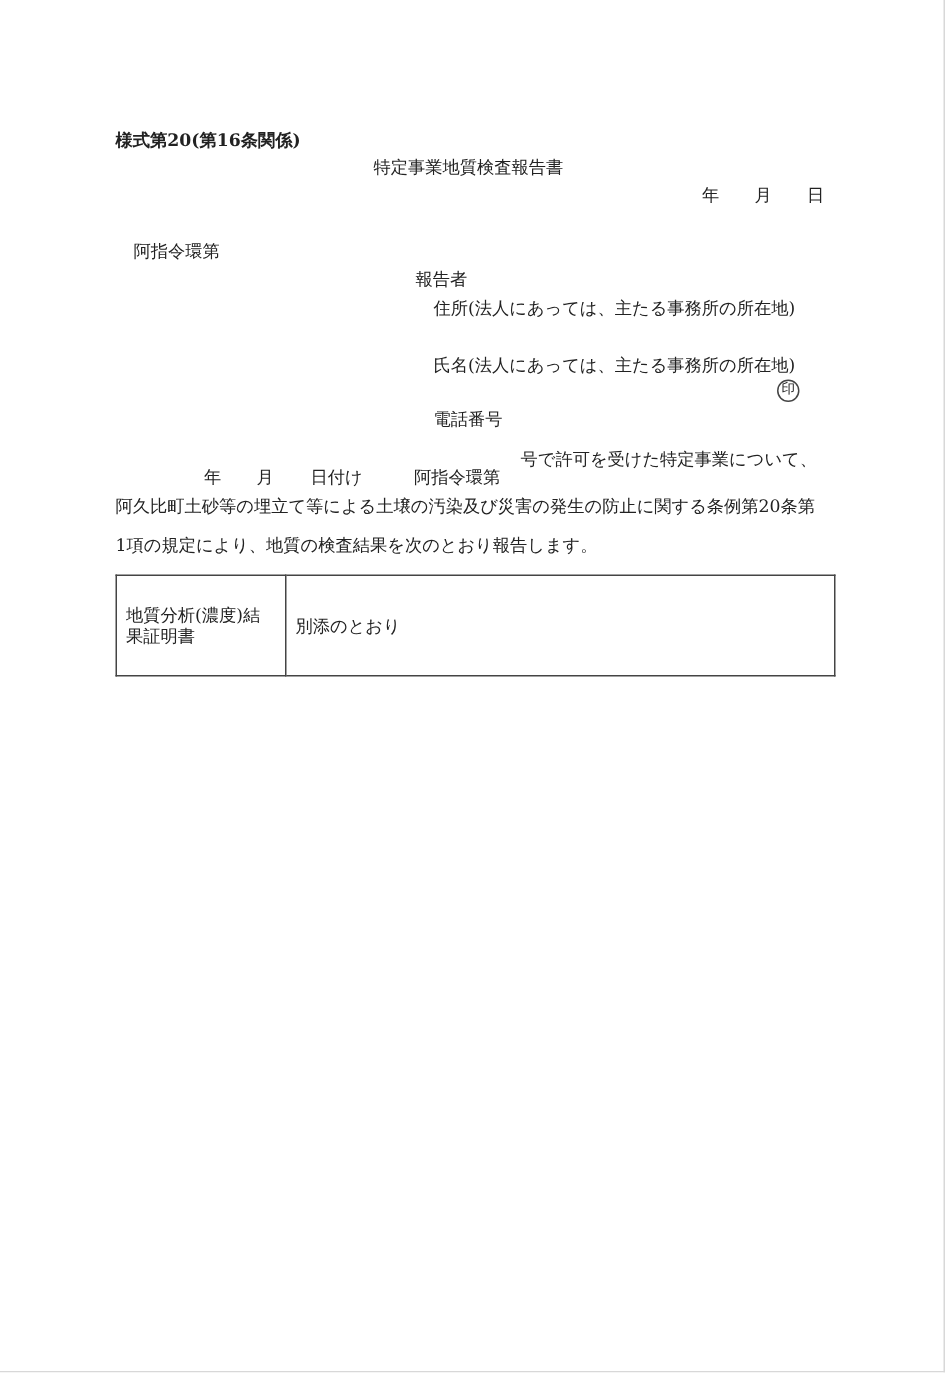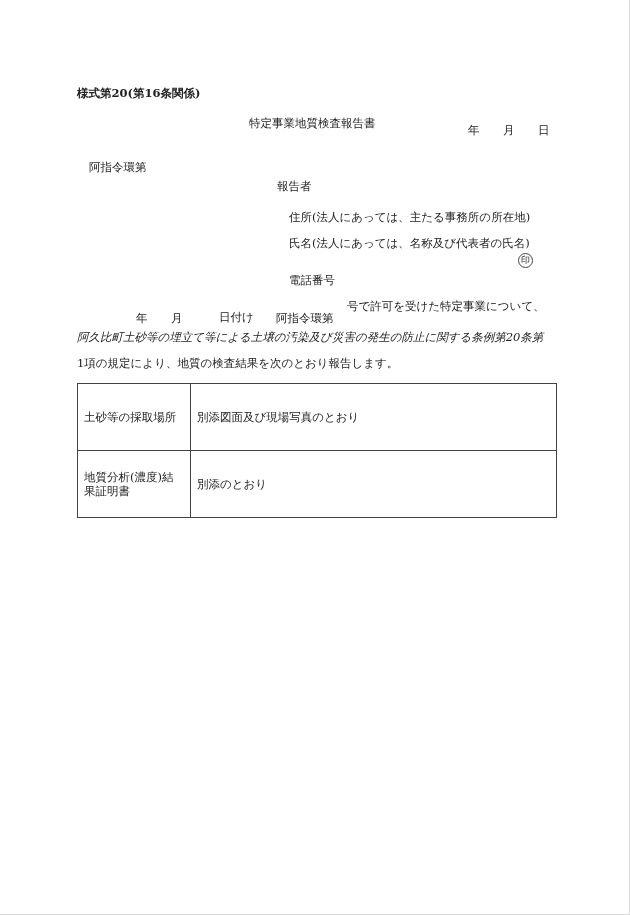--- a/index.html
+++ b/index.html
@@ -13,46 +13,42 @@
   table.report td { border:1px solid #444; font-size:11.5px; line-height:14px; vertical-align:middle; padding:0 6px; }
   table.report td.label { width:100px; }
   table.report tr { height:67px; }
 </style>
 </head>
 <body>
 
 <div class="page-edge"></div>
 
 <div class="abs" style="left:77px; top:86px;font-weight:bold;">様式第20(第16条関係)</div>
-<div class="abs" style="left:249px; top:116px;">特定事業地質検査報告書</div>
+<div class="abs" style="left:249px; top:104px;">特定事業地質検査報告書</div>
 
 <div class="abs" style="left:468px; top:123px;">年</div>
 <div class="abs" style="left:503px; top:123px;">月</div>
 <div class="abs" style="left:538px; top:123px;">日</div>
 
 <div class="abs" style="left:89px; top:160px;">阿指令環第</div>
 
 <div class="abs" style="left:277px; top:179px;text-align:right;">報告者</div>
-<div class="abs" style="left:289px; top:198px;margin-top:12px;">住所(法人にあっては、主たる事務所の所在地)</div>
-<div class="abs" style="left:289px; top:236px;">氏名(法人にあっては、名称及び代表者の氏名)</div>
+<div class="abs" style="left:289px; top:198px;">住所(法人にあっては、主たる事務所の所在地)</div>
+<div class="abs" style="left:289px; top:236px;">氏名(法人にあっては、主たる事務所の所在地)</div>
 <div class="seal">印</div>
 <div class="abs" style="left:289px; top:273px;font-family:Liberation Serif, serif;">電話番号</div>
 
 <div class="abs" style="left:136px; top:311px;">年</div>
 <div class="abs" style="left:171px; top:311px;">月</div>
-<div class="abs" style="left:219px; top:311px;font-family:Liberation Mono, monospace;">日付け</div>
+<div class="abs" style="left:207px; top:311px;">日付け</div>
 <div class="abs" style="left:265px; top:311px;padding-left:11px;">阿指令環第</div>
 <div class="abs" style="left:347px; top:299px;">号で許可を受けた特定事業について、</div>
-<div class="abs" style="left:77px; top:330px;font-style:italic;">阿久比町土砂等の埋立て等による土壌の汚染及び災害の発生の防止に関する条例第20条第</div>
+<div class="abs" style="left:77px; top:330px;">阿久比町土砂等の埋立て等による土壌の汚染及び災害の発生の防止に関する条例第20条第</div>
 <div class="abs" style="left:77px; top:356px;">1項の規定により、地質の検査結果を次のとおり報告します。</div>
 
 <table class="report">
   <tbody>
-      <tr>
-    <td class="label">土砂等の採取場所</td>
-    <td>別添図面及び現場写真のとおり</td>
-  </tr>
   <tr>
     <td class="label" style="white-space:normal; word-break:break-all;">地質分析(濃度)結果証明書</td>
     <td>別添のとおり</td>
   </tr>
 </tbody>
   </table>
 
 </body></html>

